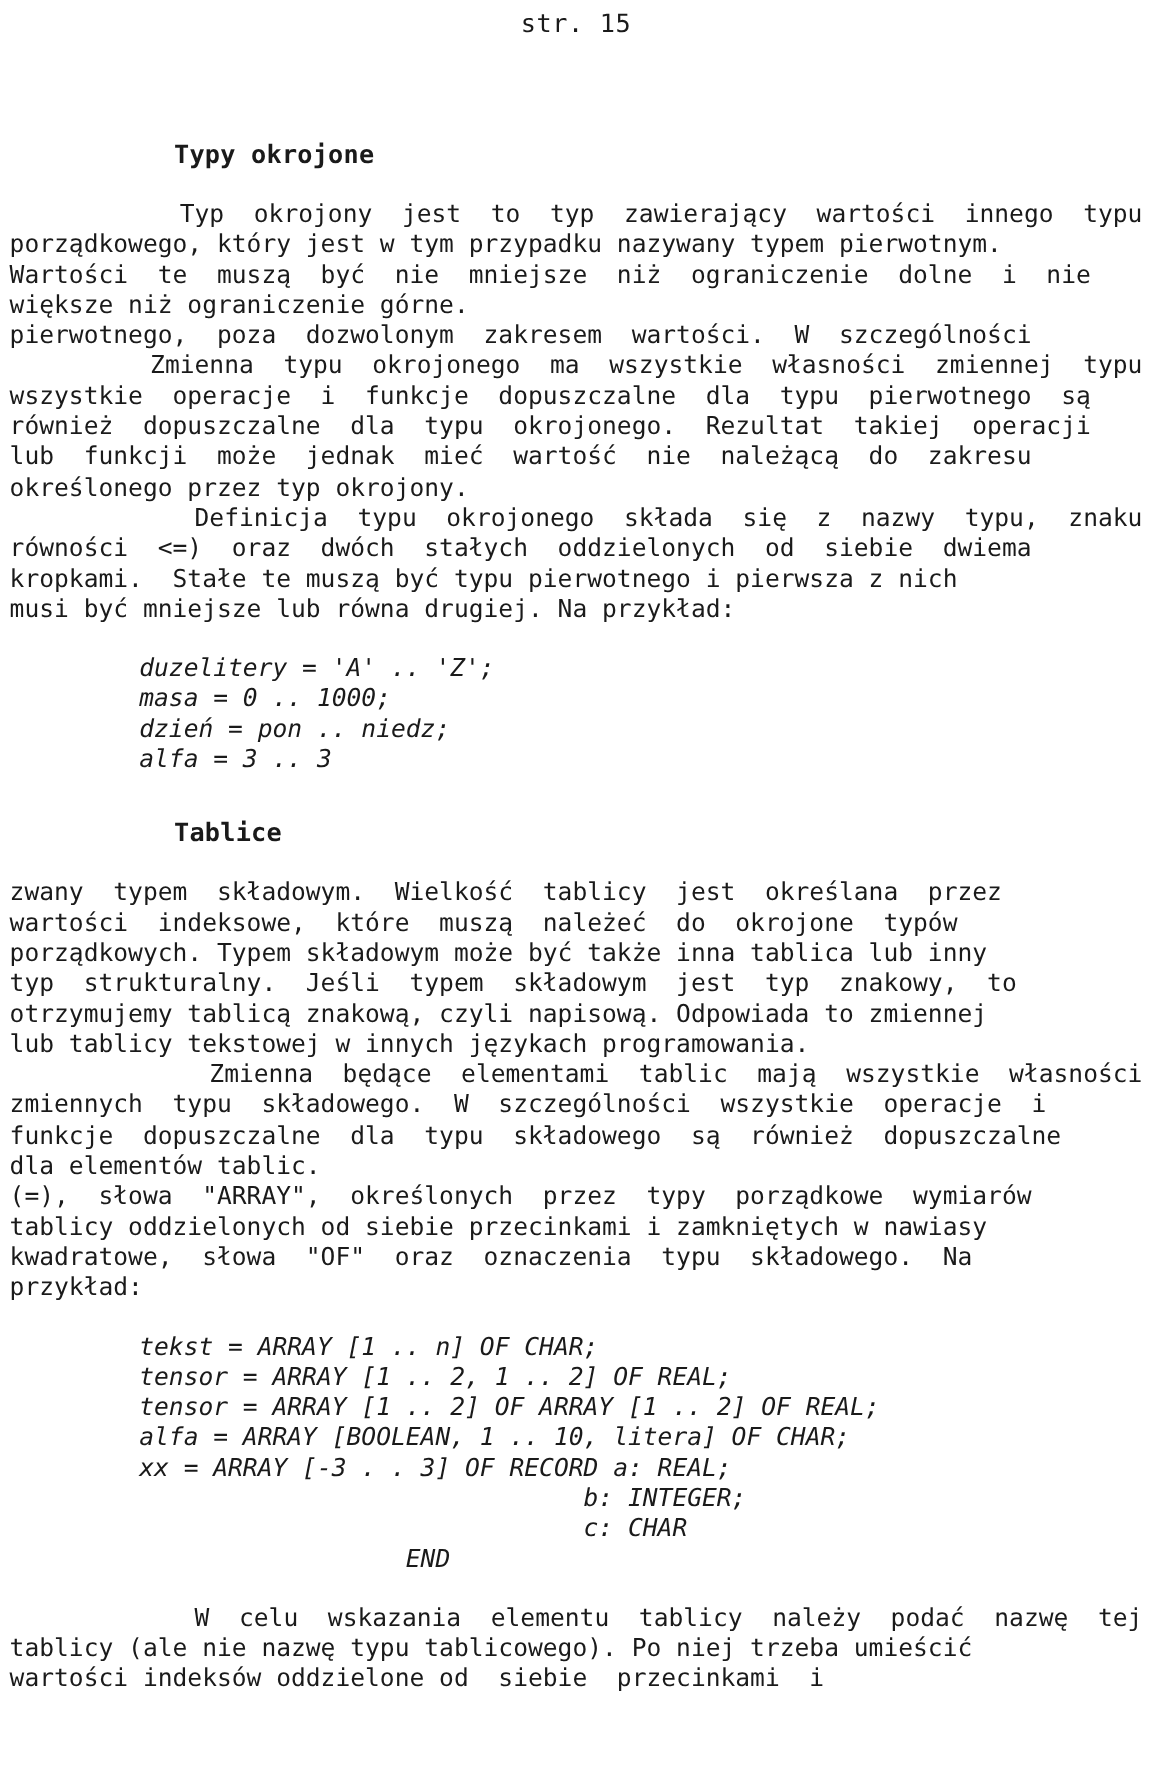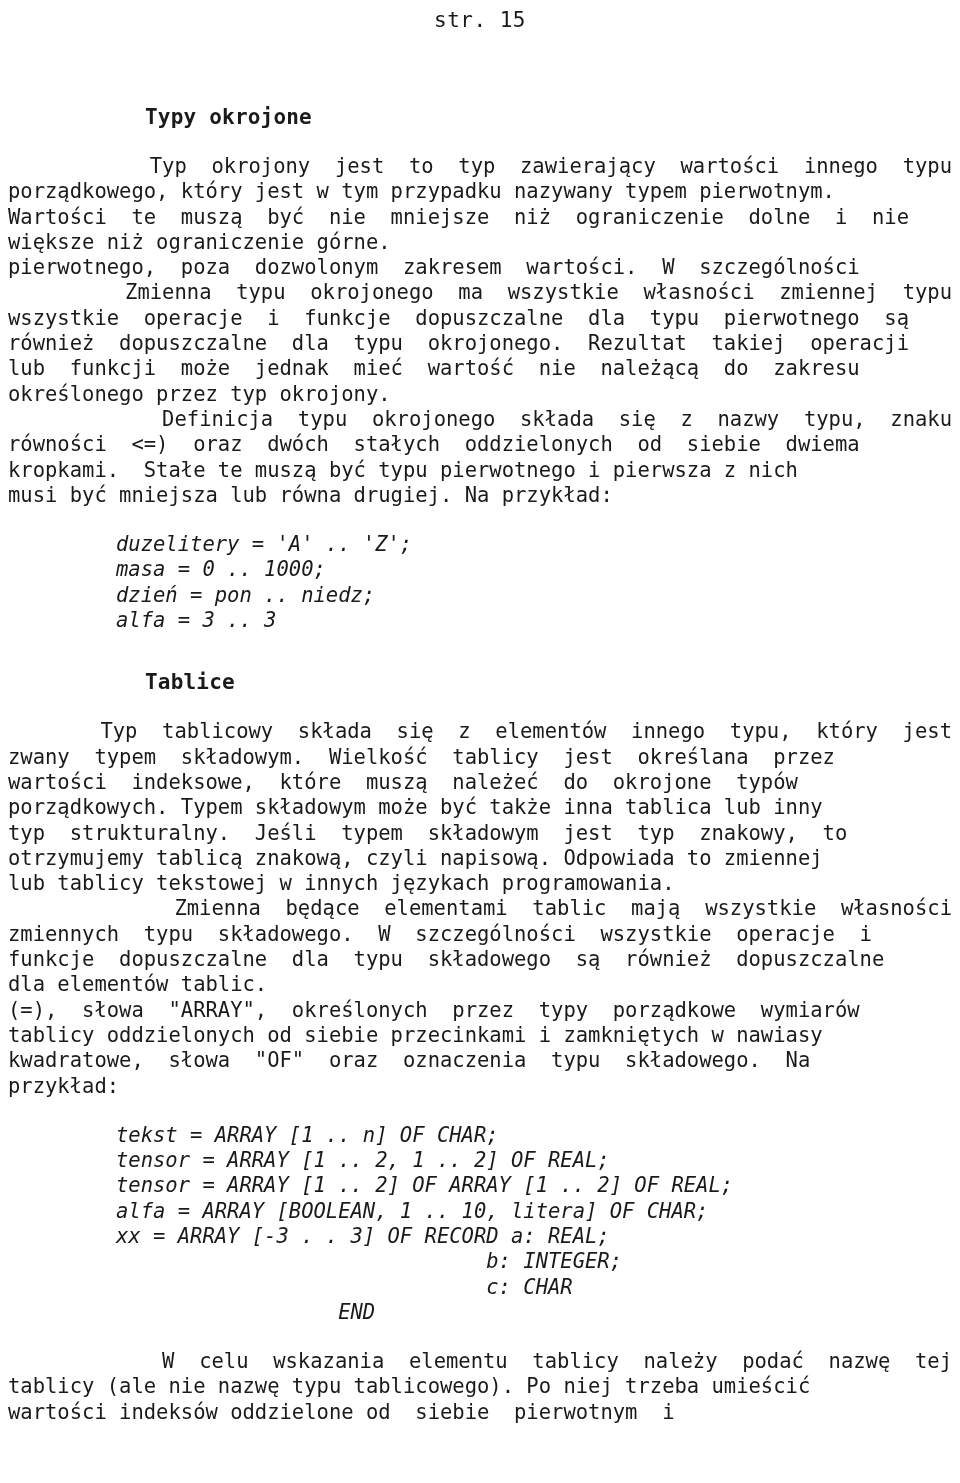--- a/index.html
+++ b/index.html
@@ -33,21 +33,21 @@
     text-align: center;
     font-size: 21px;
     letter-spacing: 0.5px;
     white-space: pre;
   }
 
   
   .body-col {
     position: absolute;
     left: 8px;
-    top: 104px;
+    top: 116px;
     width: 944px;
   }
 
   h2.section-head {
     font-size: 21px;
     font-weight: bold;
     margin: 0 0 24px 0;
     padding-left: 137px;
     line-height: 26px;
     letter-spacing: 0.2px;
@@ -118,36 +118,35 @@
       <div class="jline stretch"><span>wszystkie  operacje  i  funkcje  dopuszczalne  dla  typu  pierwotnego  są</span></div>
       <div class="jline stretch"><span>również  dopuszczalne  dla  typu  okrojonego.  Rezultat  takiej  operacji</span></div>
       <div class="jline stretch"><span>lub  funkcji  może  jednak  mieć  wartość  nie  należącą  do  zakresu</span></div>
       <div class="jline flat"><span>określonego przez typ okrojony.</span></div>
     </div>
 
     <div class="just-block">
       <div class="jline stretch"><span class="lead"></span><span>Definicja  typu  okrojonego  składa  się  z  nazwy  typu,  znaku</span></div>
       <div class="jline stretch"><span>równości  &lt;=)  oraz  dwóch  stałych  oddzielonych  od  siebie  dwiema</span></div>
       <div class="jline stretch"><span>kropkami.  Stałe te muszą być typu pierwotnego i pierwsza z nich</span></div>
-      <div class="jline flat"><span>musi być mniejsza lub równa drugiej. Na przykład:</span></div>
+      <div class="jline flat"><span>musi być mniejsze lub równa drugiej. Na przykład:</span></div>
     </div>
 
     <div class="spacer-md"></div>
 
     <pre class="code">duzelitery = 'A' .. 'Z';
 masa = 0 .. 1000;
 dzień = pon .. niedz;
 alfa = 3 .. 3</pre>
 
     <div class="spacer-lg"></div>
 
     <h2 class="section-head tablice">Tablice</h2>
 
     <div class="just-block">
-      <div class="jline stretch"><span class="lead"></span><span>Typ  tablicowy  składa  się  z  elementów  innego  typu,  który  jest</span></div>
       <div class="jline stretch"><span>zwany  typem  składowym.  Wielkość  tablicy  jest  określana  przez</span></div>
       <div class="jline stretch"><span>wartości  indeksowe,  które  muszą  należeć  do  okrojone  typów</span></div>
       <div class="jline stretch"><span>porządkowych. Typem składowym może być także inna tablica lub inny</span></div>
       <div class="jline stretch"><span>typ  strukturalny.  Jeśli  typem  składowym  jest  typ  znakowy,  to</span></div>
       <div class="jline stretch"><span>otrzymujemy tablicą znakową, czyli napisową. Odpowiada to zmiennej</span></div>
       <div class="jline flat"><span>lub tablicy tekstowej w innych językach programowania.</span></div>
     </div>
 
     <div class="just-block">
       <div class="jline stretch"><span class="lead"></span><span>Zmienna  będące  elementami  tablic  mają  wszystkie  własności</span></div>
@@ -172,17 +171,17 @@
 xx = ARRAY [-3 . . 3] OF RECORD a: REAL;
                               b: INTEGER;
                               c: CHAR
                   END</pre>
 
     <div class="spacer-md"></div>
 
     <div class="just-block">
       <div class="jline stretch"><span class="lead"></span><span>W  celu  wskazania  elementu  tablicy  należy  podać  nazwę  tej</span></div>
       <div class="jline stretch"><span>tablicy (ale nie nazwę typu tablicowego). Po niej trzeba umieścić</span></div>
-      <div class="jline flat"><span>wartości indeksów oddzielone od  siebie  pierwotnym  i</span></div>
+      <div class="jline flat"><span>wartości indeksów oddzielone od  siebie  przecinkami  i</span></div>
     </div>
 
   </div>
 </div>
 
 </body></html>

